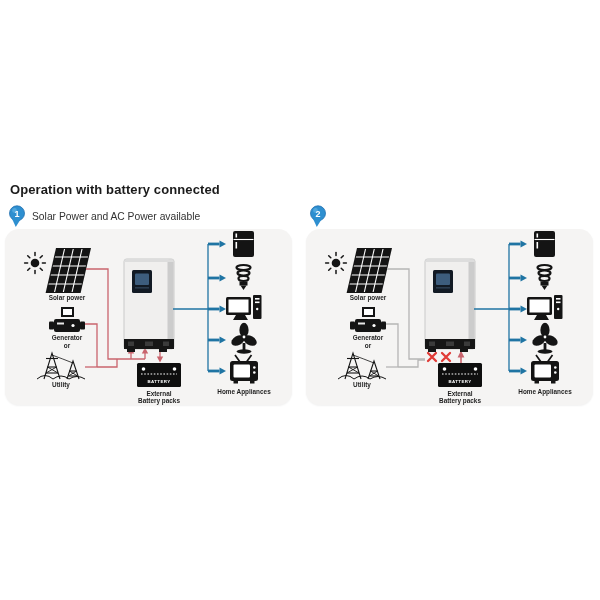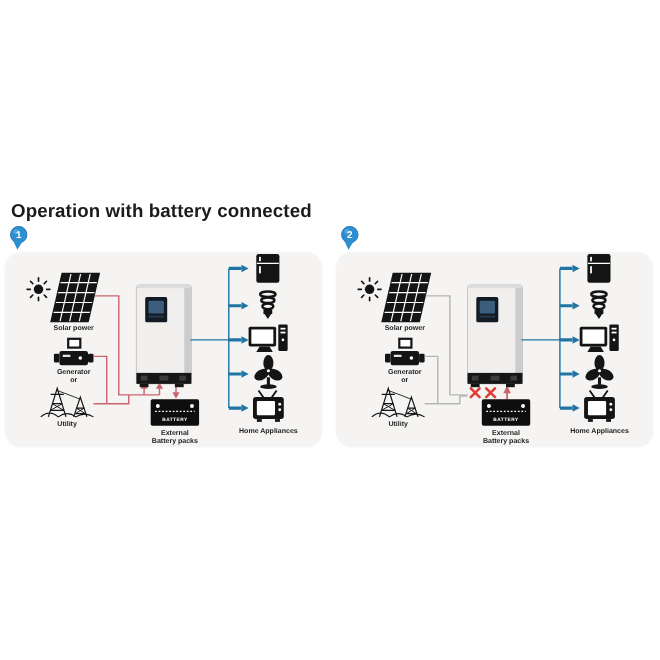--- a/index.html
+++ b/index.html
@@ -1,17 +1,17 @@
 <!DOCTYPE html>
 <html><head>
 <meta charset="utf-8">
 <style>
   html,body{margin:0;padding:0;background:#ffffff;}
   body{width:600px;height:600px;position:relative;font-family:"Liberation Sans",sans-serif;overflow:hidden;}
-  .page-title{position:absolute;left:10px;top:182px;font-size:17px;font-weight:bold;color:#1b1b1b;letter-spacing:.1px;}
+  .page-title{position:absolute;left:10px;top:182px;font-size:13px;font-weight:bold;color:#1b1b1b;letter-spacing:.1px;}
   .panel{position:absolute;top:205px;width:287px;}
   .panel-1{left:5px;}
   .panel-2{left:306px;}
   .panel-header{display:flex;align-items:center;gap:6px;height:23px;padding-left:3px;}
   .heading{font-size:10.3px;color:#333333;}
   .card{margin-top:1px;width:287px;height:176px;background:#f5f4f3;border-radius:14px;box-shadow:0 1px 2px rgba(0,0,0,.06);}
   .card svg{display:block;}
   .lbl{font-size:6.4px;font-weight:bold;fill:#1e1e1e;text-anchor:middle;}
   .battery-text{font-size:4.4px;font-weight:bold;fill:#ffffff;text-anchor:middle;letter-spacing:.4px;}
   .pin-num{font-size:9px;font-weight:bold;fill:#ffffff;text-anchor:middle;}
@@ -22,20 +22,21 @@
 <div class="page-title">Operation with battery connected</div>
 
 <div class="panel panel-1">
   <div class="panel-header">
     <svg width="18" height="23" viewBox="0 0 18 23">
       <circle cx="9" cy="8.3" r="7.5" fill="#2e8fd0" stroke="#1f6fae" stroke-width="0.8"></circle>
       <path d="M4,13.8 L7.8,22 L12.4,14.6 Z" fill="#2e8fd0"></path>
       <circle cx="6.5" cy="5.5" r="2.4" fill="#5fb0e4" opacity="0.7"></circle>
       <text class="pin-num" x="9" y="11.6">1</text>
     </svg>
+    <span class="heading">Solar Power and AC Power available</span>
   </div>
   <div class="card">
     <svg viewBox="0 0 287 176" width="287" height="176">
 
       <g>
         <circle cx="30" cy="34" r="4.3" fill="#141414"></circle>
         <g stroke="#141414" stroke-width="1.5" stroke-linecap="round">
           <line x1="30" y1="26.6" x2="30" y2="23.6"></line>
             <line x1="30" y1="41.4" x2="30" y2="44.4"></line>
           <line x1="22.6" y1="34" x2="19.6" y2="34"></line>

